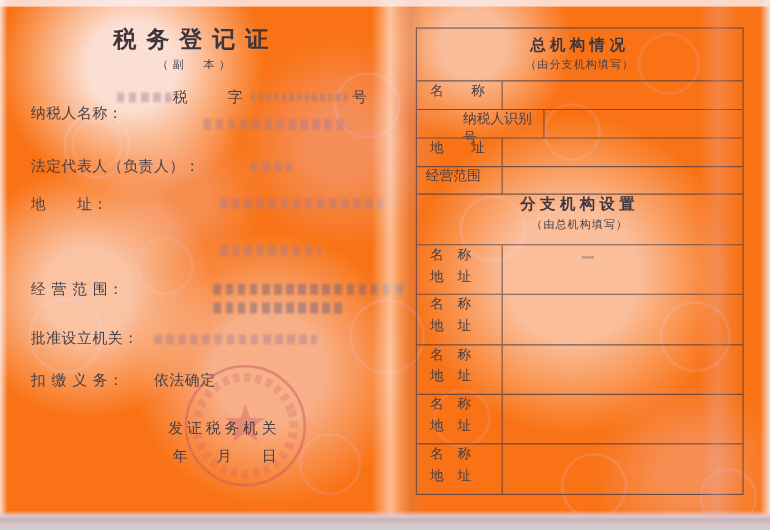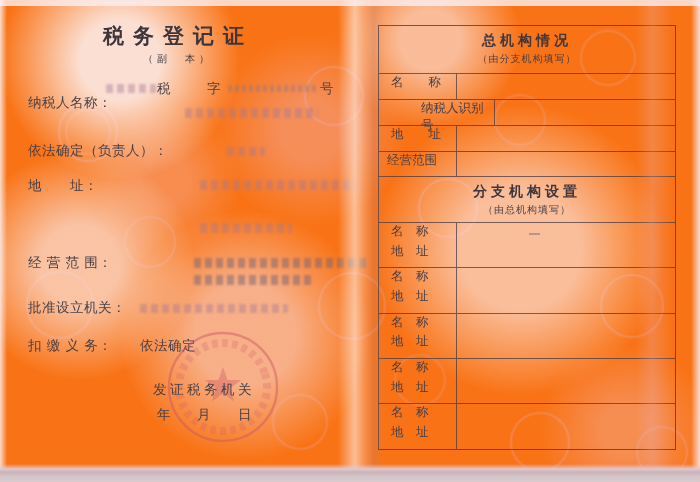--- a/index.html
+++ b/index.html
@@ -87,21 +87,21 @@
 
   
   .table{
     position:absolute;left:378px;top:25px;width:298px;height:425px;
     border:1.4px solid rgba(72,59,66,.8);box-sizing:border-box;
     display:flex;flex-direction:column;font-size:12.5px;color:#473e45;
   }
   .trow{display:flex;border-bottom:1px solid rgba(72,59,66,.75);box-sizing:border-box;}
   .trow:last-child{border-bottom:none;}
   .thead{height:48px;flex-direction:column;align-items:center;justify-content:center;}
-  .thead2{height:46px;flex-direction:column;align-items:center;justify-content:center;}
+  .thead2{height:46px;flex-direction:column;align-items:center;justify-content:flex-start;}
   .thead .tt,.thead2 .tt{font-size:14px;letter-spacing:4px;font-weight:bold;color:#3f373d;}
   .thead .ts,.thead2 .ts{font-size:10px;letter-spacing:1px;margin-top:2px;}
   .r26{height:26px;}
   .pair{height:45.4px;}
   .lcell{width:78px;border-right:1px solid rgba(72,59,66,.75);box-sizing:border-box;
          display:flex;flex-direction:column;justify-content:flex-start;padding-left:12px;gap:3px;}
   .lcell .ln{line-height:1.35;}
   .vcell{flex:1;position:relative;}
   .dash{position:absolute;left:72px;top:10px;width:11px;height:2px;
         background:rgba(120,108,116,.5);filter:blur(.4px);}
@@ -119,21 +119,21 @@
 
     <div class="t label" style="left:157px;top:80px;">税</div>
     <div class="t label" style="left:207px;top:80px;">字</div>
     <div class="t label" style="left:320px;top:80px;">号</div>
     <div class="smudge" style="left:106px;top:84px;width:50px;height:9px;"></div>
     <div class="smudge num" style="left:228px;top:85px;width:88px;"></div>
 
     <div class="t label" style="left:28px;top:94px;">纳税人名称：</div>
     <div class="smudge" style="left:185px;top:108px;width:133px;"></div>
 
-    <div class="t label" style="left:28px;top:142px;">依法确定（负责人）：</div>
+    <div class="t label" style="left:28px;top:142px;">法定代表人（负责人）：</div>
     <div class="smudge" style="left:227px;top:147px;width:38px;height:9px;"></div>
 
     <div class="t label" style="left:28px;top:177px;">地　　址：</div>
     <div class="smudge" style="left:200px;top:180px;width:156px;"></div>
 
     <div class="smudge" style="left:200px;top:223px;width:92px;"></div>
 
     <div class="t label" style="left:28px;top:254px;">经 营 范 围：</div>
     <div class="smudge dark" style="left:194px;top:258px;width:176px;"></div>
     <div class="smudge dark" style="left:194px;top:275px;width:118px;"></div>

